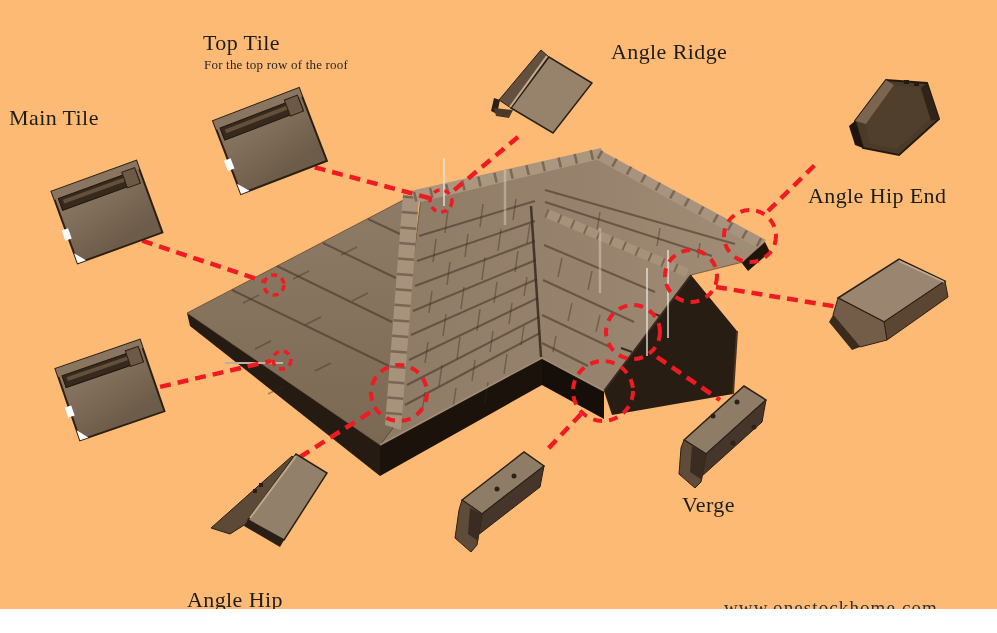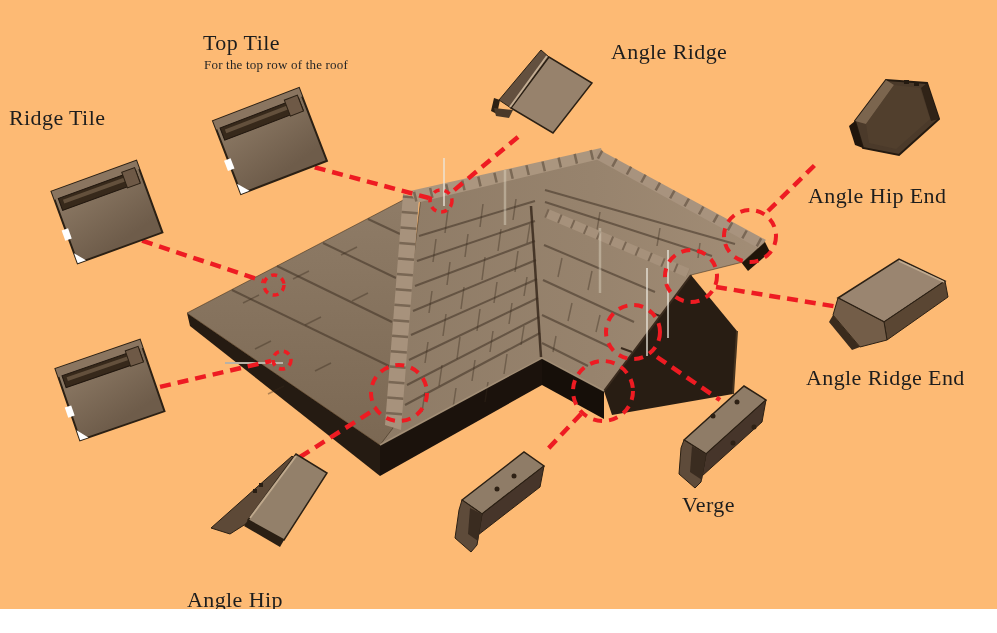--- a/index.html
+++ b/index.html
@@ -194,19 +194,19 @@
     <polygon points="692,446 706,454 702,480 690,472" fill="#3a2c20"></polygon>
     <circle cx="713" cy="416" r="2.5" fill="#2e2115"></circle>
     <circle cx="737" cy="402" r="2.5" fill="#2e2115"></circle>
     <circle cx="733" cy="443" r="2.5" fill="#2e2115"></circle>
     <circle cx="754" cy="427" r="2.5" fill="#2e2115"></circle>
   </g>
 </svg>
 
   <div class="lbl lbl-top-tile">Top Tile</div>
   <div class="lbl-sub lbl-top-tile-sub">For the top row of the roof</div>
-  <div class="lbl lbl-main-tile">Ridge Tile</div>
+  <div class="lbl lbl-main-tile">Main Tile</div>
   <div class="lbl lbl-angle-hip-end">Angle Hip End</div>
   <div class="lbl lbl-angle-ridge">Angle Ridge</div>
-  <div class="lbl lbl-angle-ridge-end">Angle Ridge End</div>
   <div class="lbl lbl-angle-hip">Angle Hip</div>
   <div class="lbl lbl-verge">Verge</div>
+  <div class="site">www.onestockhome.com</div>
 </div>
 
 </body></html>

